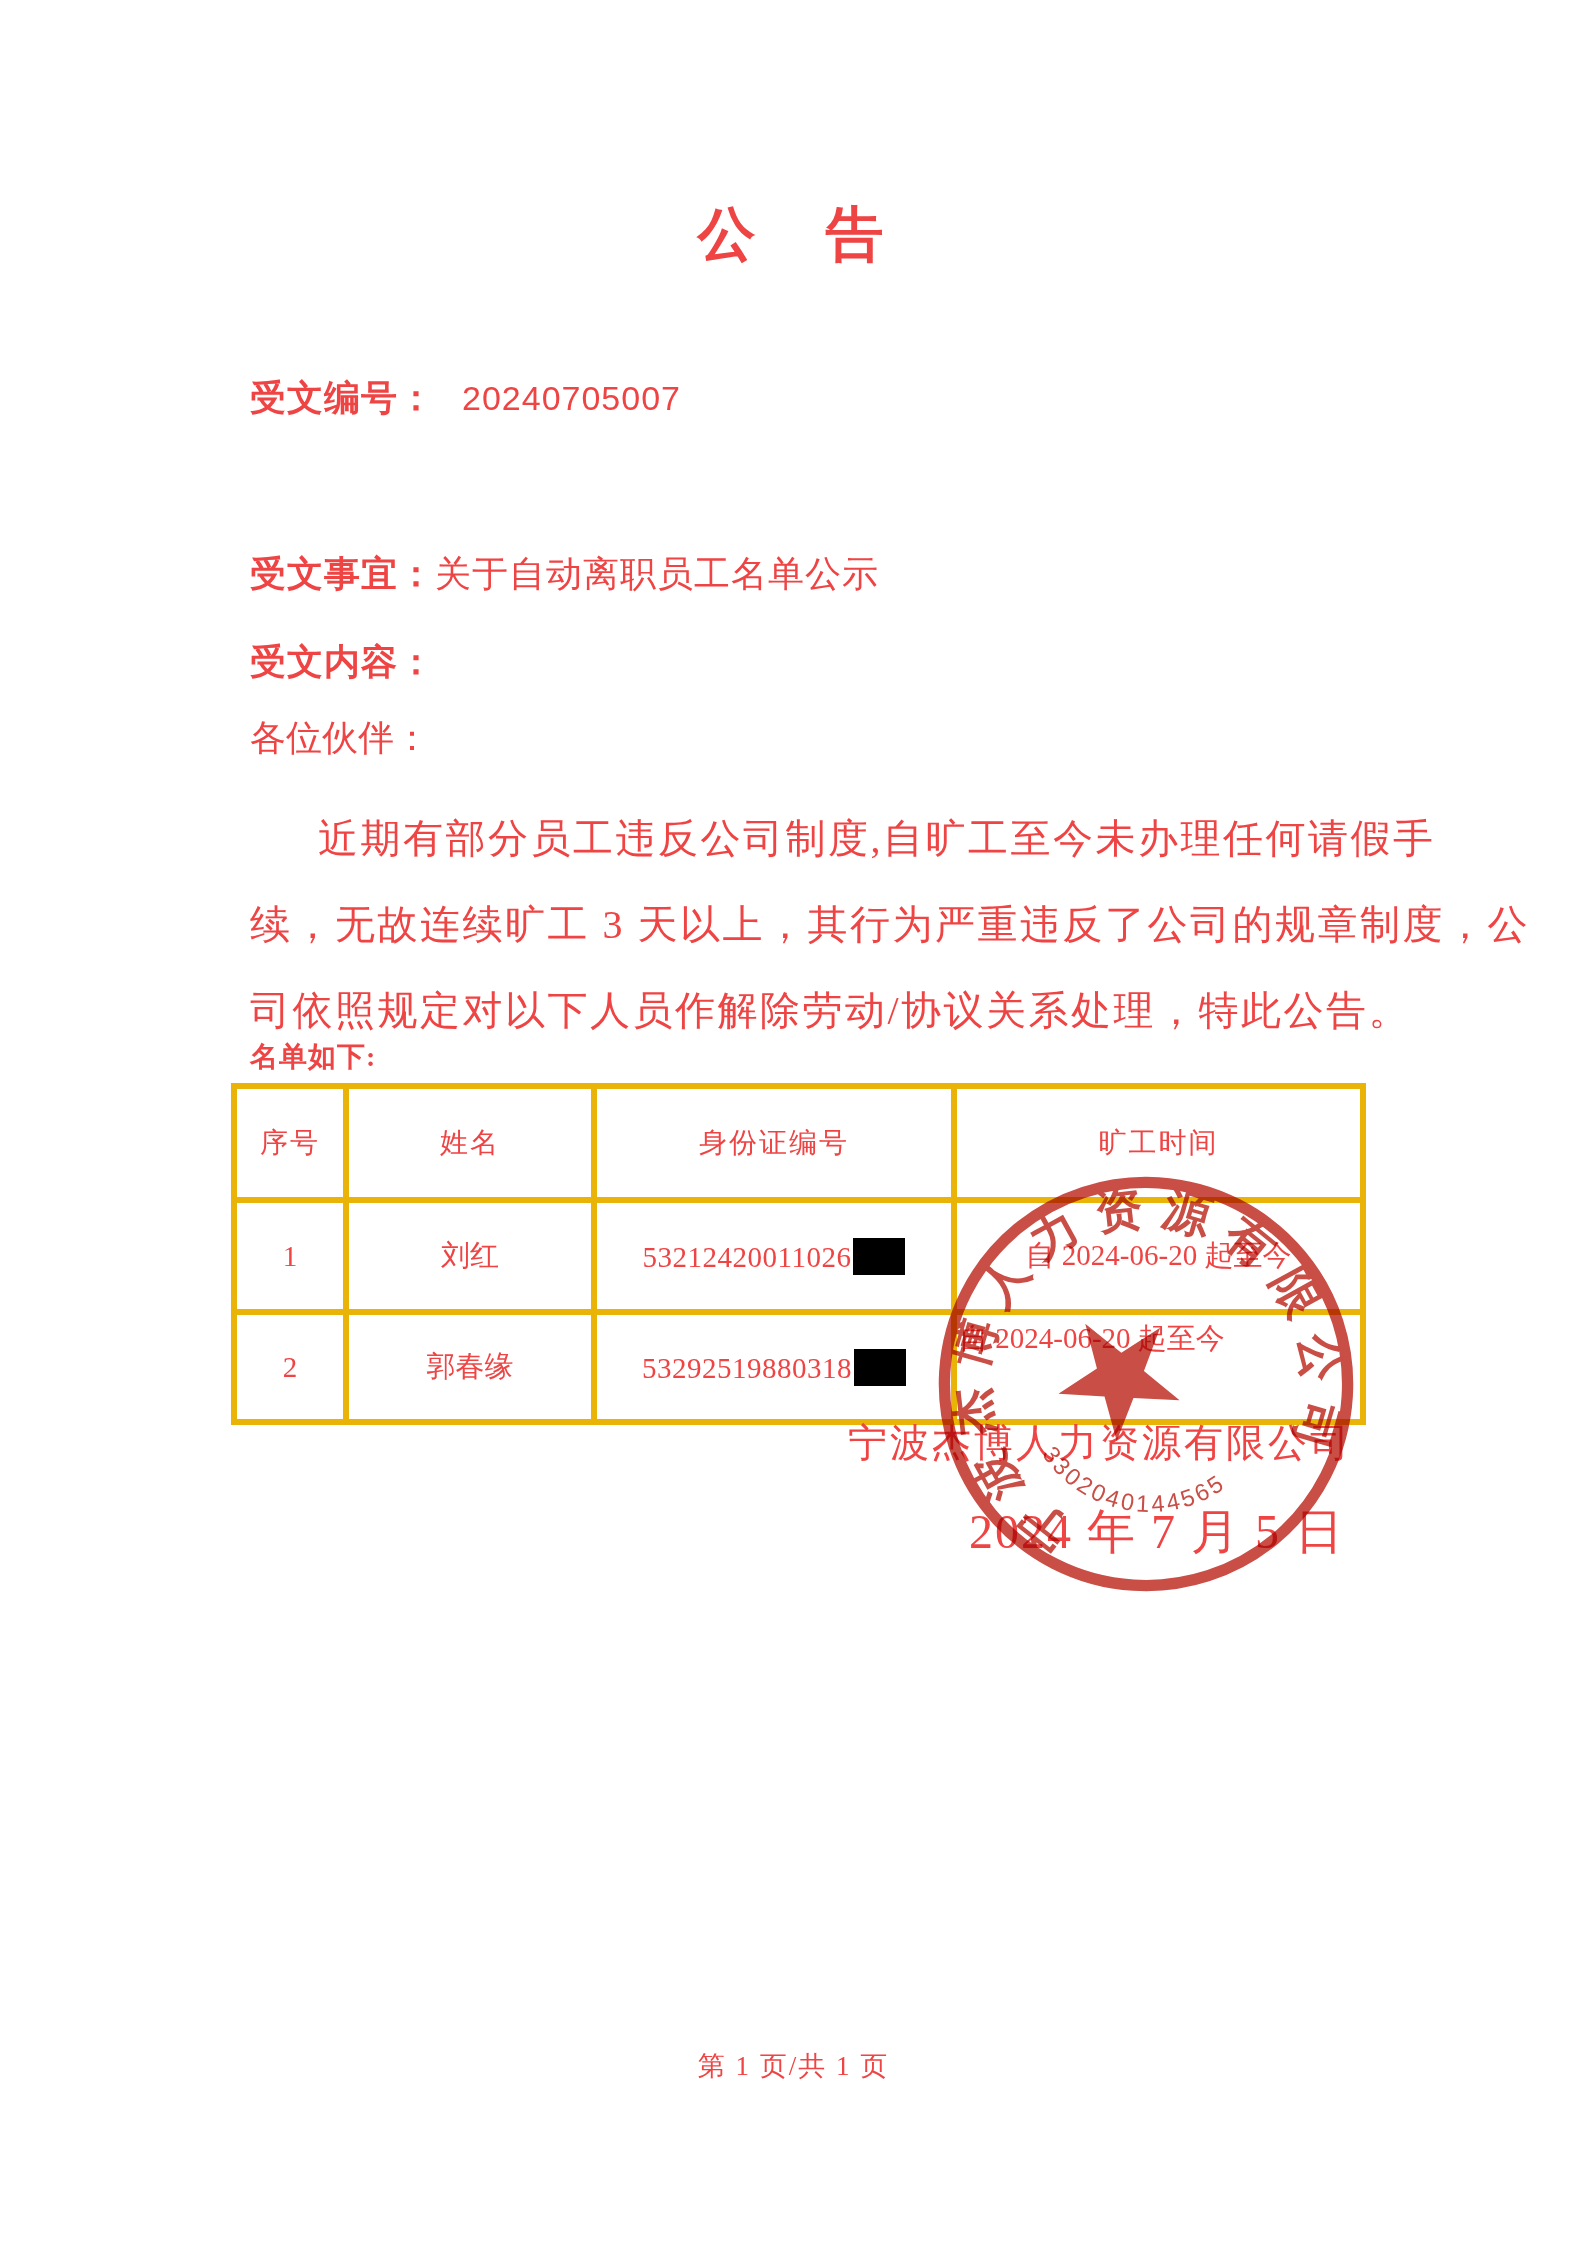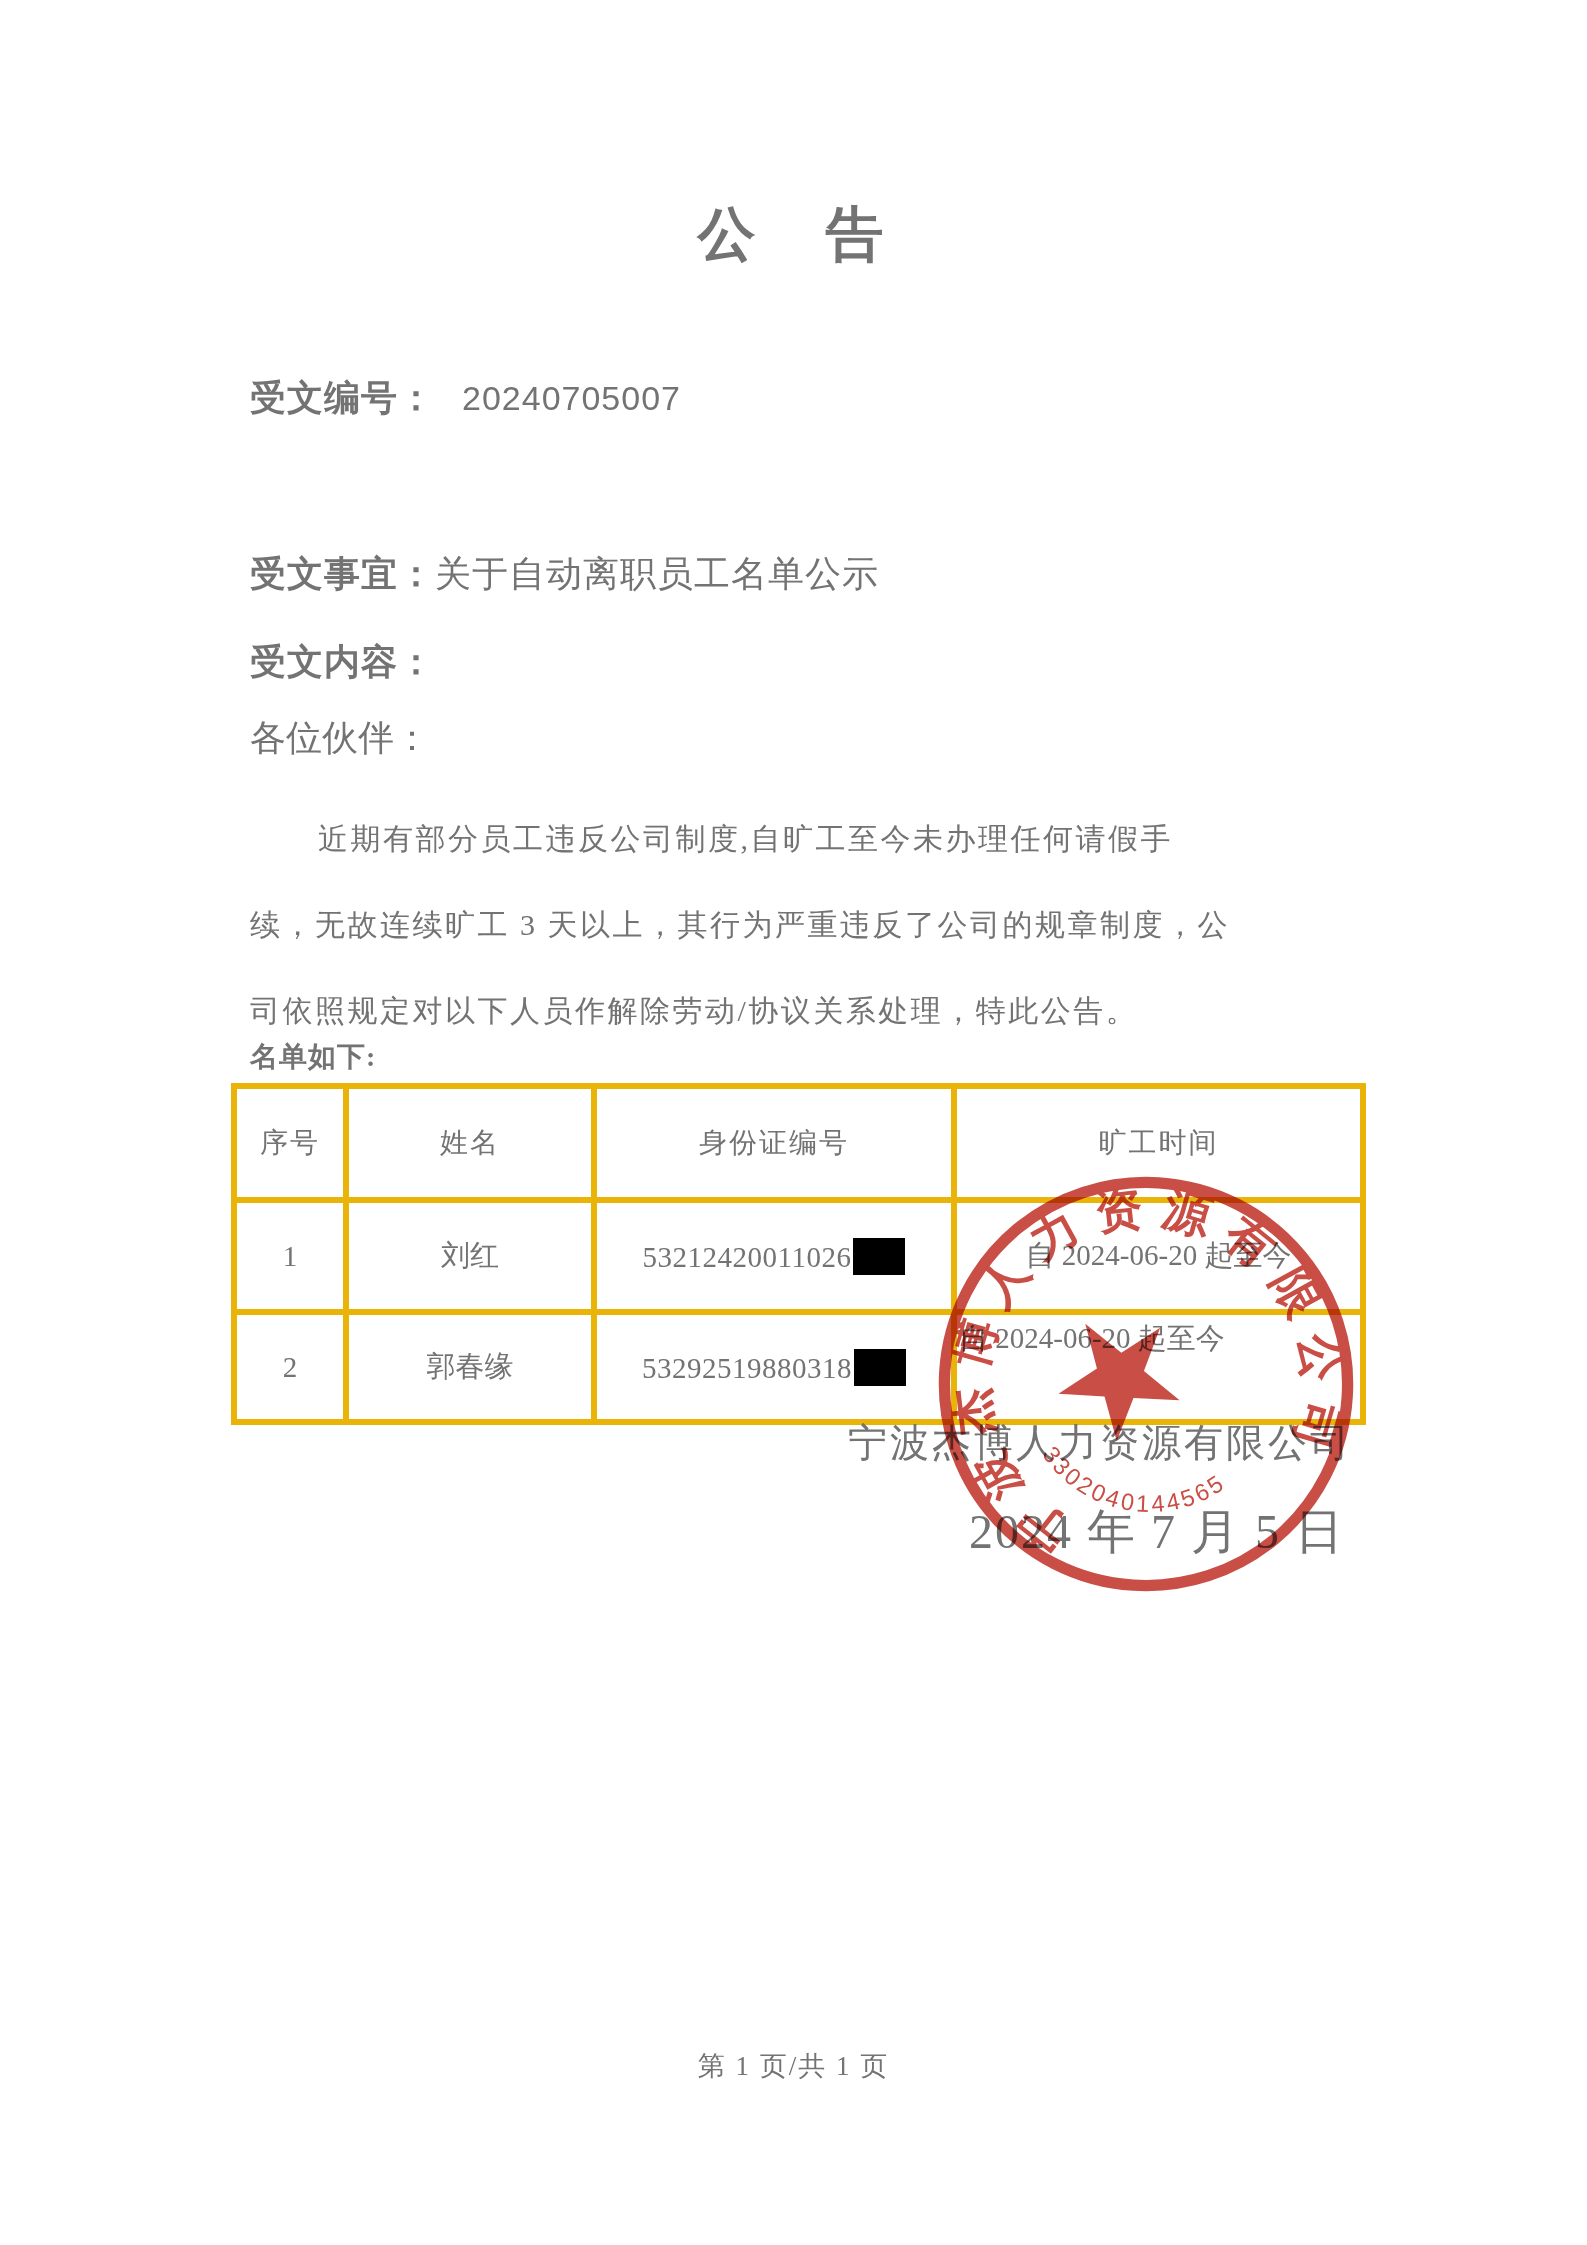--- a/index.html
+++ b/index.html
@@ -2,37 +2,37 @@
 <html><head>
 <meta charset="utf-8">
 <style>
   html,body{margin:0;padding:0;background:#e8e8e8;}
   .page{
     position:relative;
     width:1587px;height:2245px;
     margin:0 auto;
     background:#ffffff;
     font-family:"Liberation Serif", serif;
-    color:#737373;
+    color:#ef4444;
     overflow:hidden;
   }
   .doc-title{
     position:absolute;top:196px;left:0;width:100%;
     text-align:center;
     font-size:58px;font-weight:bold;
     letter-spacing:6px;
   }
   .field-line{position:absolute;left:250px;font-size:36px;white-space:nowrap;}
   .field-label{font-weight:bold;letter-spacing:1px;}
   .field-value{letter-spacing:1px;}
   .field-value.numeric{font-family:"Liberation Sans", sans-serif;font-size:34px;margin-left:27px;}
   .salutation{position:absolute;left:250px;top:714px;font-size:36px;}
   .body-para{
     position:absolute;left:250px;top:796px;width:1126px;
-    font-size:30px;line-height:86px;letter-spacing:2.5px;
+    font-size:40px;line-height:86px;letter-spacing:2.5px;
     text-align:justify;
   }
   .body-line{height:86px;white-space:nowrap;}
   .body-line.indent{text-indent:68px;}
   .list-heading{
     position:absolute;left:250px;top:1038px;
     font-size:28px;font-weight:bold;letter-spacing:1px;
   }
   .roster{position:absolute;left:231px;top:1083px;}
   table.roster-table{border-collapse:collapse;table-layout:fixed;width:1129px;}

